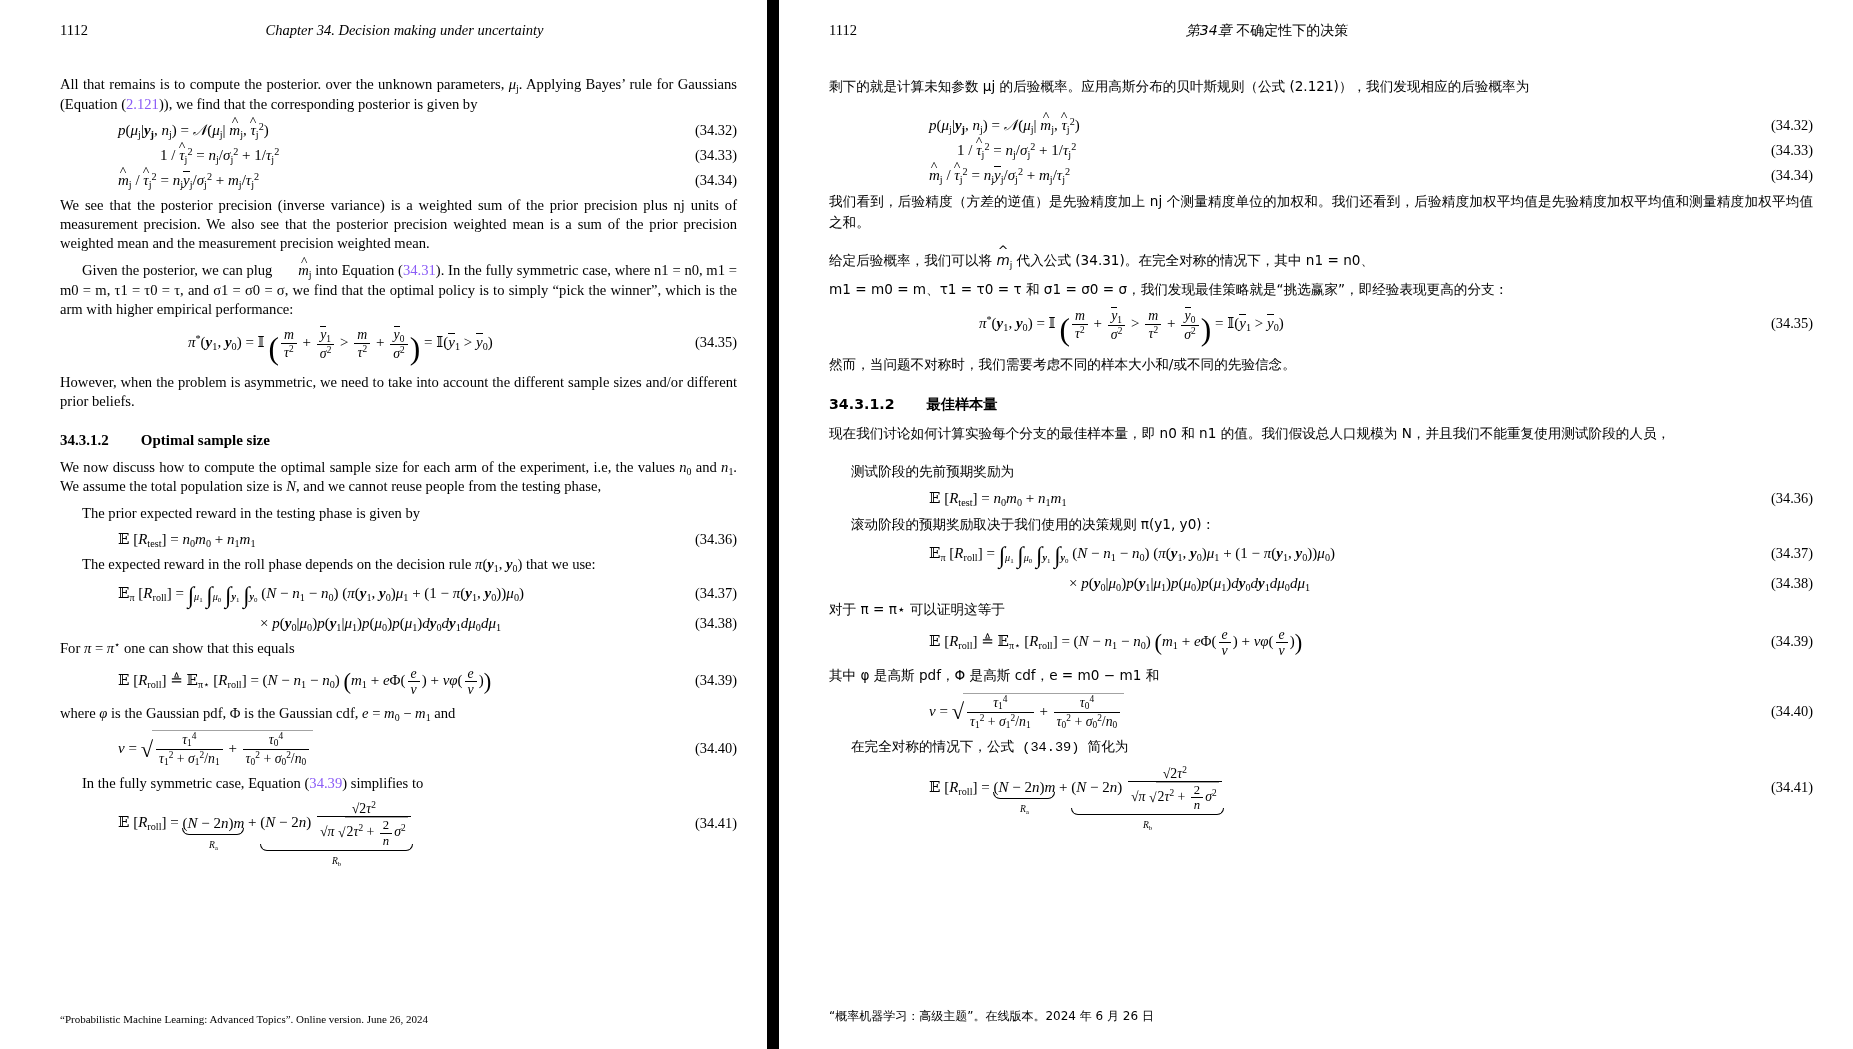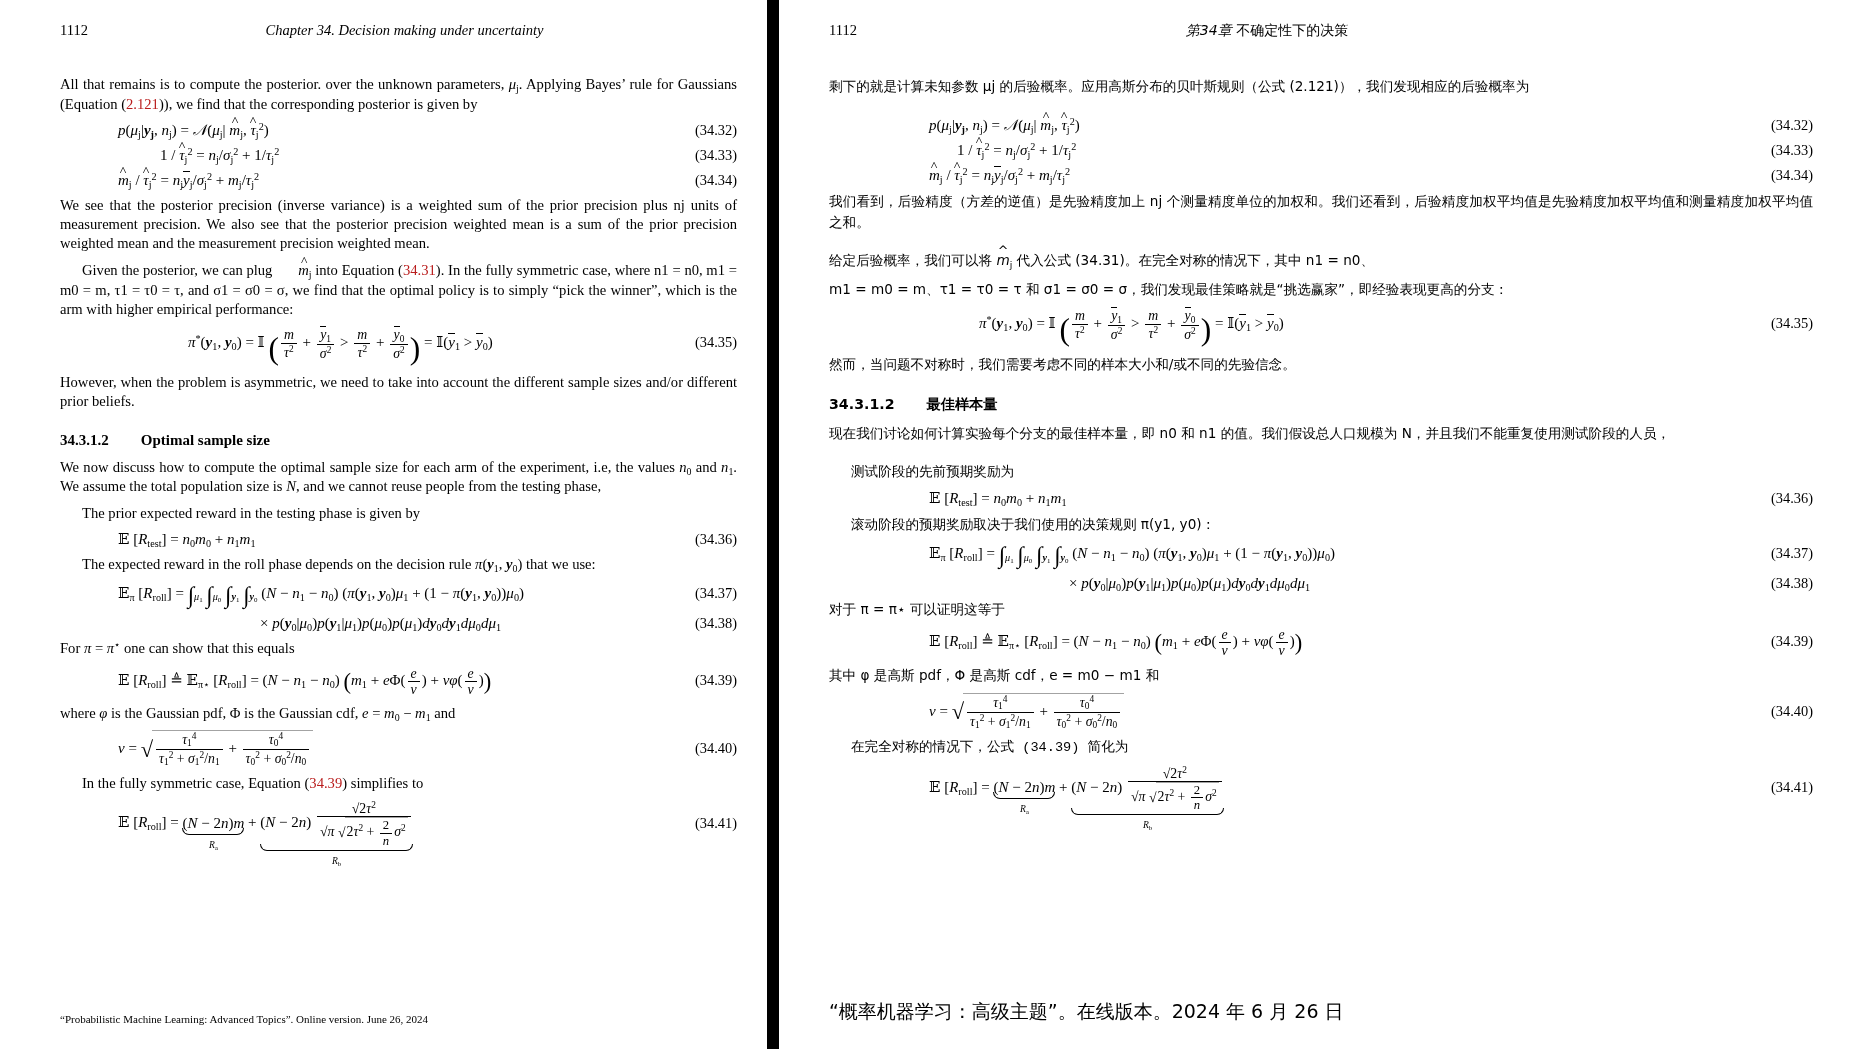--- a/index.html
+++ b/index.html
@@ -71,21 +71,21 @@
     font-size: 14.6px;
     line-height: 1.32;
     text-align: justify;
   }
   .cn p, .cn .blk, .cn .eqline {
     font-family: "DejaVu Sans", sans-serif;
     font-size: 13.6px;
     line-height: 1.55;
   }
   .indent { text-indent: 22px; }
-  .ref { color: #b91c1c; }
+  .ref { color: #8b5cf6; }
   .sec-head {
     font-weight: bold;
     font-size: 15px;
     margin: 20px 0 9px 0;
   }
   .cn .sec-head {
     font-family: "DejaVu Sans", sans-serif;
     font-size: 14.2px;
   }
   .sec-head .num { margin-right: 32px; }
@@ -188,21 +188,21 @@
   }
   .footer {
     position: absolute;
     bottom: 24px;
     left: 60px;
     font-size: 11px;
   }
   .page-right .footer {
     left: 50px;
     font-family: "DejaVu Sans", sans-serif;
-    font-size: 19px;
+    font-size: 12px;
   }
   .sp6 { height: 6px; }
   .sp10 { height: 10px; }
 </style>
 </head>
 <body>
 
 <div class="page-wrap">
 
   <div class="page page-left">

